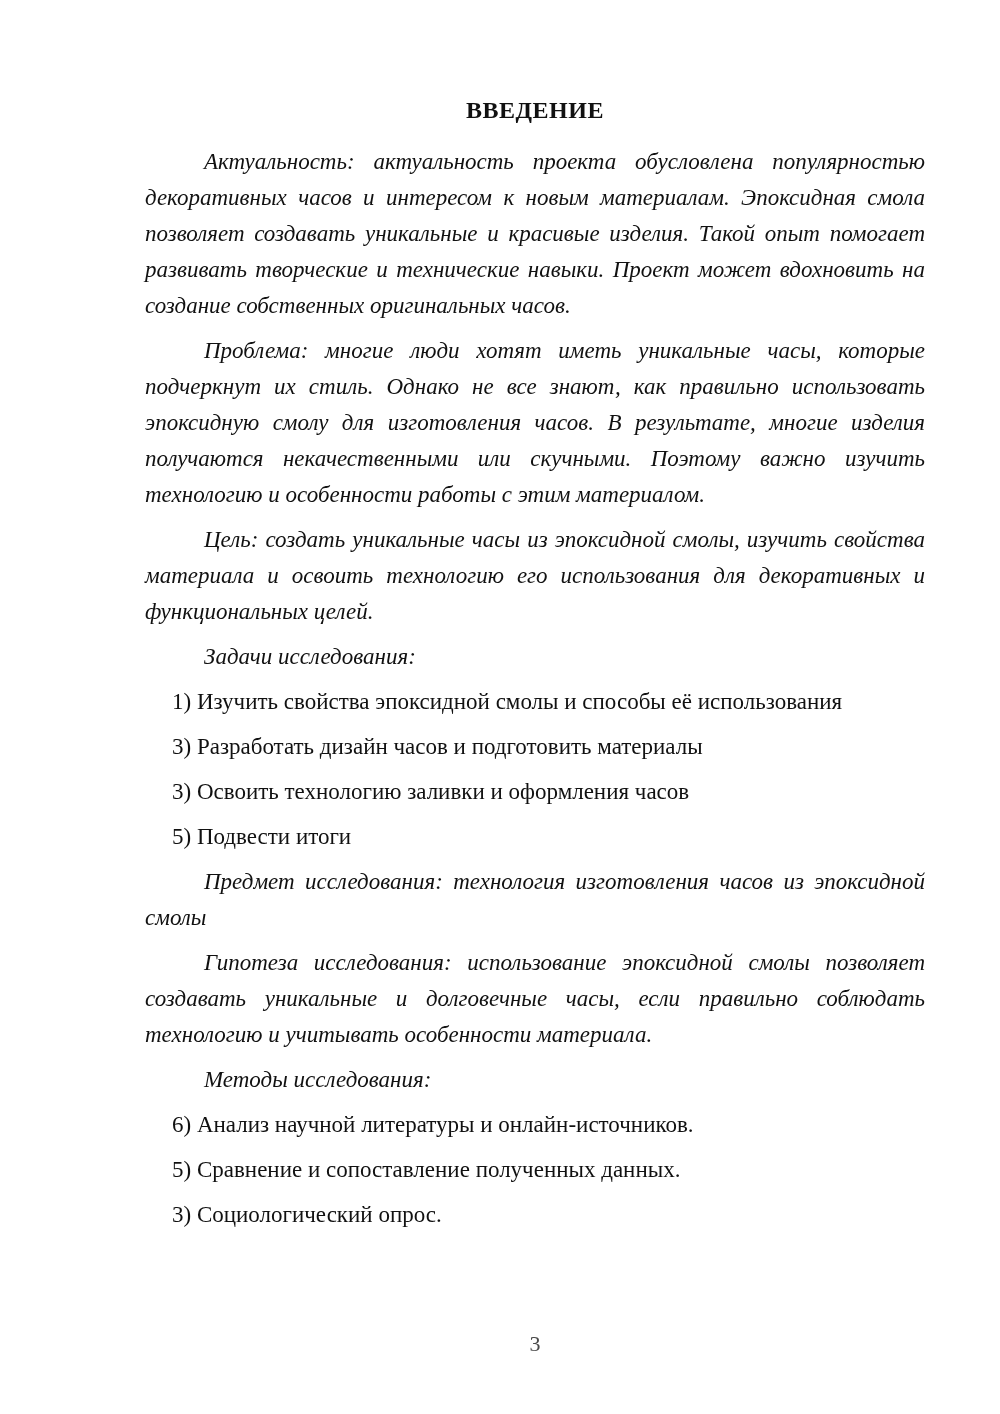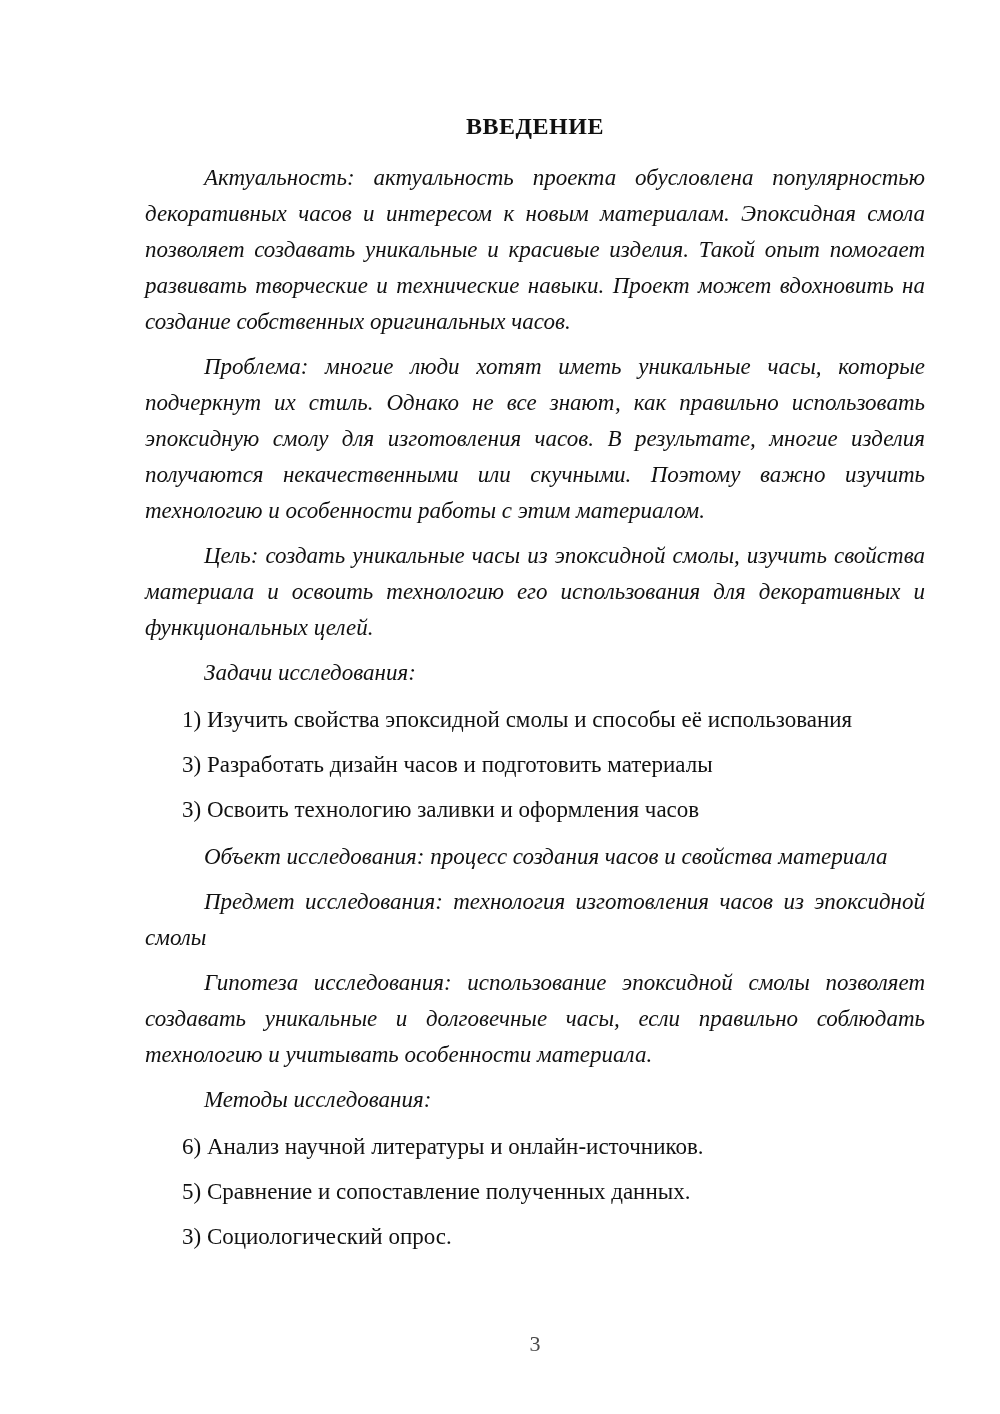--- a/index.html
+++ b/index.html
@@ -19,31 +19,31 @@
     font-size: 23px;
     line-height: 36px;
     color: #111111;
     overflow: hidden;
   }
   .doc-title {
     font-size: 24px;
     line-height: 36px;
     font-weight: bold;
     text-align: center;
-    margin: 16px 0 16px 0;
+    margin: 0 0 16px 0;
     letter-spacing: 0.5px;
   }
   .para {
     margin: 0 0 9px 0;
     text-align: justify;
     text-indent: 59px;
     font-style: italic;
   }
   .num-list {
-    margin: 11px;
+    margin: 1px;
     padding: 0;
     list-style: none;
   }
   .num-list .list-item {
     margin: 0 0 9px 0;
     padding-left: 26px;
     text-align: left;
   }
   .page-number {
     position: absolute;
@@ -68,23 +68,23 @@
   <p class="para">Проблема: многие люди хотят иметь уникальные часы, которые подчеркнут их стиль. Однако не все знают, как правильно использовать эпоксидную смолу для изготовления часов. В результате, многие изделия получаются некачественными или скучными. Поэтому важно изучить технологию и особенности работы с этим материалом.</p>
 
   <p class="para">Цель: создать уникальные часы из эпоксидной смолы, изучить свойства материала и освоить технологию его использования для декоративных и функциональных целей.</p>
 
   <p class="para">Задачи исследования:</p>
 
   <ul class="num-list">
     <li class="list-item">1) Изучить свойства эпоксидной смолы и способы её использования</li>
     <li class="list-item">3) Разработать дизайн часов и подготовить материалы</li>
     <li class="list-item">3) Освоить технологию заливки и оформления часов</li>
+    <li class="list-item">5) Подвести итоги</li>
   </ul>
 
-  <p class="para">Объект исследования: процесс создания часов и свойства материала</p>
 
   <p class="para">Предмет исследования: технология изготовления часов из эпоксидной смолы</p>
 
   <p class="para">Гипотеза исследования: использование эпоксидной смолы позволяет создавать уникальные и долговечные часы, если правильно соблюдать технологию и учитывать особенности материала.</p>
 
   <p class="para">Методы исследования:</p>
 
   <ul class="num-list">
     <li class="list-item">6) Анализ научной литературы и онлайн-источников.</li>
     <li class="list-item">5) Сравнение и сопоставление полученных данных.</li>

